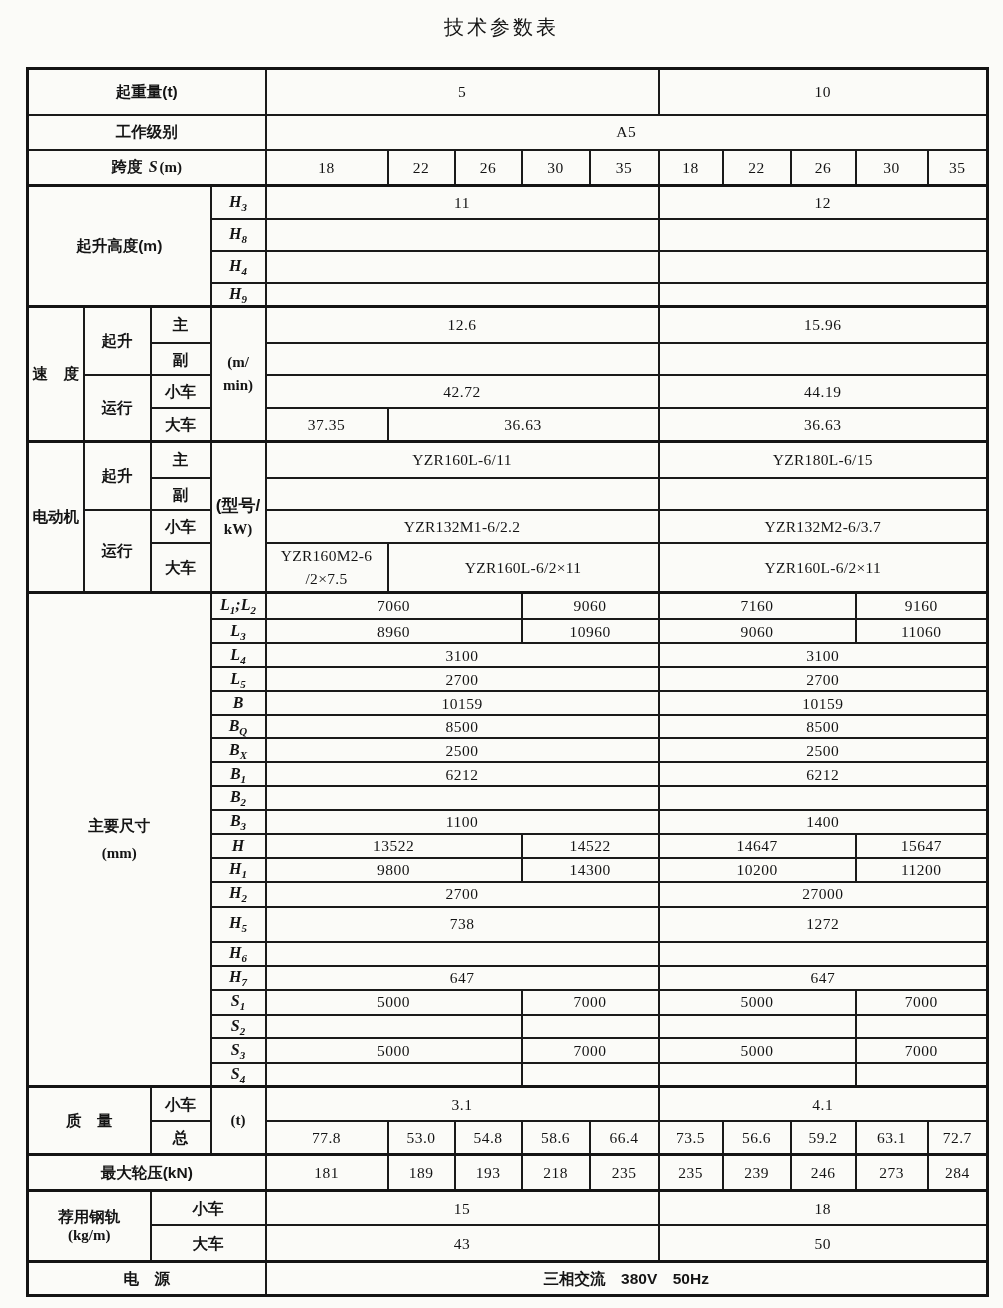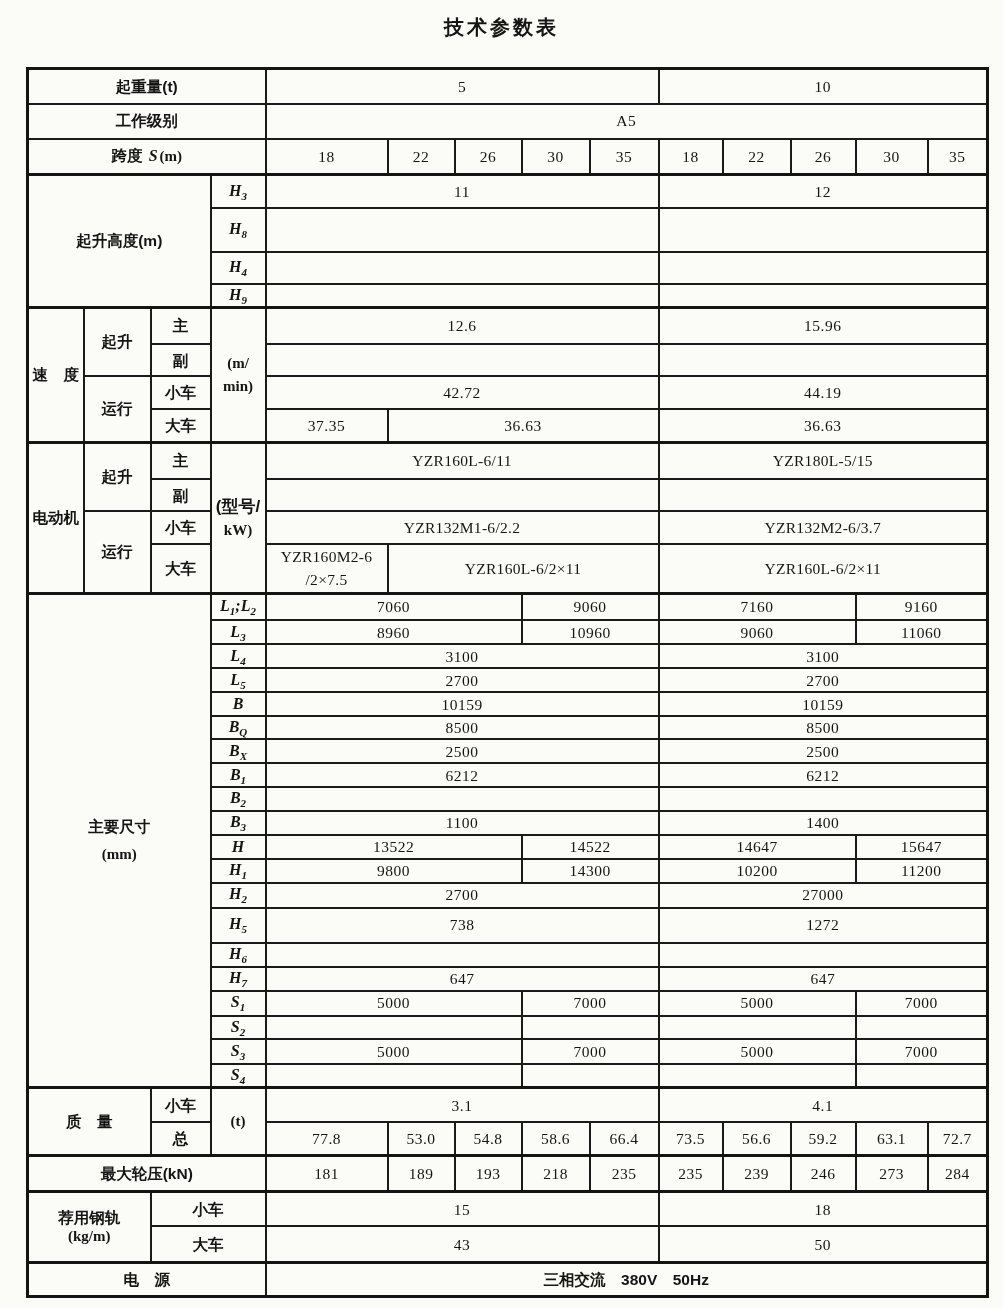--- a/index.html
+++ b/index.html
@@ -3,21 +3,21 @@
 <meta charset="utf-8">
 <style>
   html,body{margin:0;padding:0;}
   body{
     width:1003px;height:1308px;
     background:#fbfbf8;color:#141414;
     font-family:"Liberation Sans",sans-serif;
     position:relative;overflow:hidden;
   }
   .title{
-    text-align:center;font-weight:bold;font-size:20px;
+    text-align:center;font-weight:normal;font-size:20px;
     padding-top:14px;letter-spacing:3px;
   }
   table.spec{
     border-collapse:collapse;table-layout:fixed;
     margin:26px 0 0 26px;
     border:3px solid #141414;
   }
   td{
     border:2px solid #1a1a1a;
     text-align:center;vertical-align:middle;
@@ -55,21 +55,21 @@
       <col style="width:68px">
       <col style="width:69px">
     <col style="width:64px">
       <col style="width:68px">
       <col style="width:65px">
       <col style="width:72px">
       <col style="width:60px">
   </colgroup>
 
   <tbody>
-      <tr style="height:35px">
+      <tr style="height:46px">
     <td colspan="4" class="zh">起重量(t)</td>
     <td colspan="5" class="num">5</td>
     <td colspan="5" class="num">10</td>
   </tr>
 
   <tr style="height:35px">
     <td colspan="4" class="zh">工作级别</td>
     <td colspan="10" class="num">A5</td>
   </tr>
 
@@ -89,21 +89,21 @@
     <td class="num">30</td>
     <td class="num">35</td>
   </tr>
 
   <tr class="sec" style="height:33px">
     <td colspan="3" rowspan="4" class="zh">起升高度(m)</td>
     <td class="sym">H<sub>3</sub></td>
     <td colspan="5" class="num">11</td>
     <td colspan="5" class="num">12</td>
   </tr>
-  <tr style="height:44px">
+  <tr style="height:32px">
     <td class="sym">H<sub>8</sub></td>
     <td colspan="5" class="num"></td>
     <td colspan="5" class="num"></td>
   </tr>
   <tr style="height:32px">
     <td class="sym">H<sub>4</sub></td>
     <td colspan="5" class="num"></td>
     <td colspan="5" class="num"></td>
   </tr>
   <tr style="height:16px">
@@ -143,21 +143,21 @@
 
   <tr class="sec" style="height:37px">
     <td rowspan="4" class="zh">电动机</td>
     <td rowspan="2" class="zh">起升</td>
     <td class="zh">主</td>
     <td rowspan="4" class="stack">
       <div class="zh" style="font-size:17px">(型号/</div>
       <div class="unit">kW)</div>
     </td>
     <td colspan="5" class="code">YZR160L-6/11</td>
-    <td colspan="5" class="code">YZR180L-5/15</td>
+    <td colspan="5" class="code">YZR180L-6/15</td>
   </tr>
   <tr style="height:32px">
     <td class="zh">副</td>
     <td colspan="5" class="code"></td>
     <td colspan="5" class="code"></td>
   </tr>
   <tr style="height:33px">
     <td rowspan="2" class="zh">运行</td>
     <td class="zh">小车</td>
     <td colspan="5" class="code">YZR132M1-6/2.2</td>

